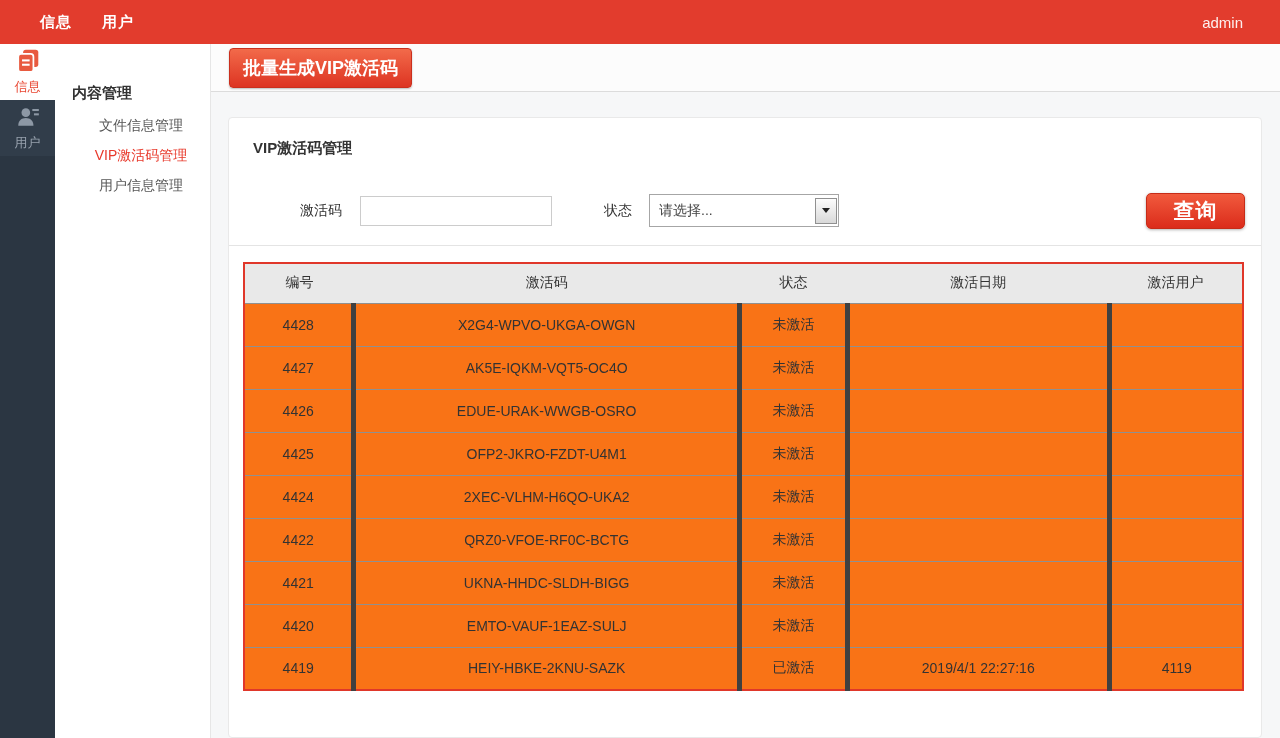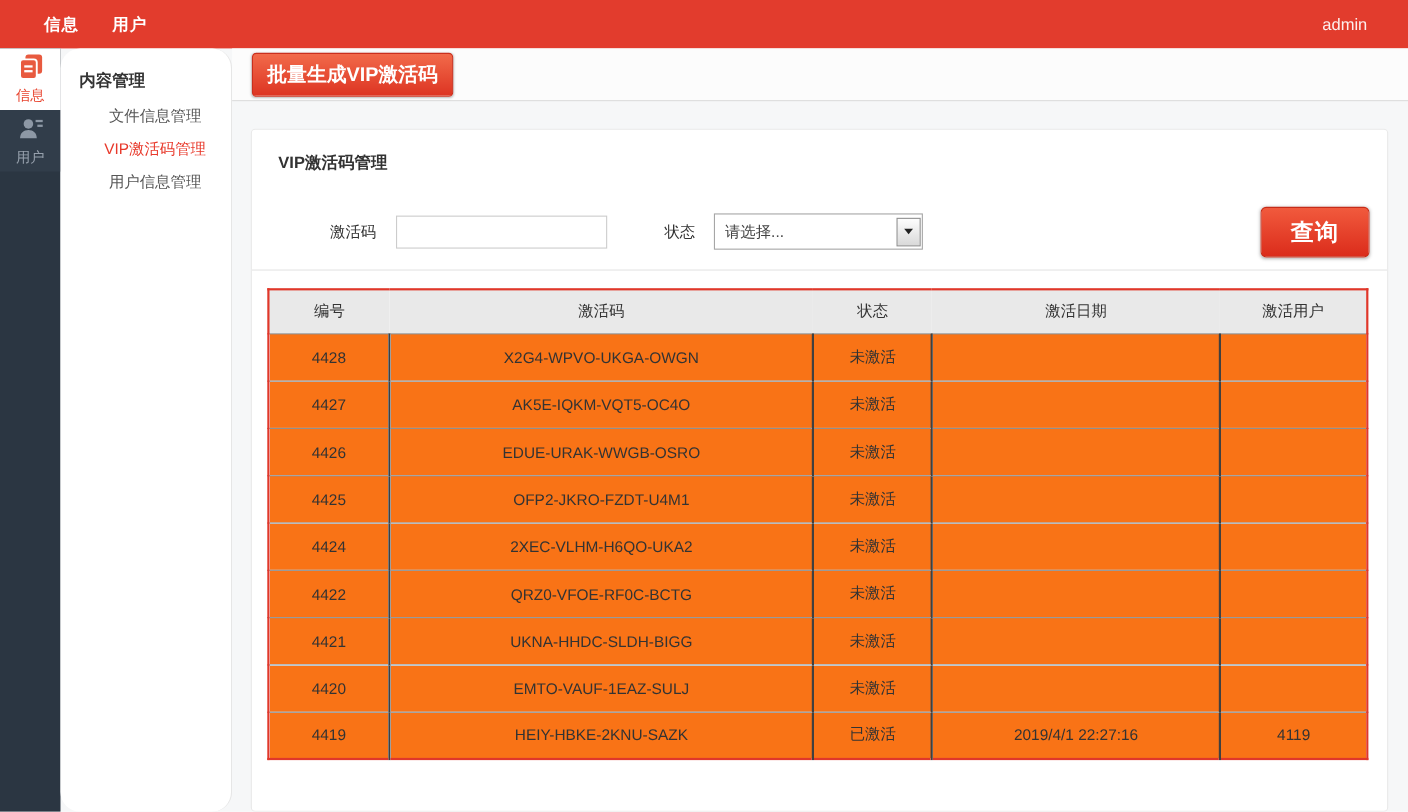--- a/index.html
+++ b/index.html
@@ -49,23 +49,22 @@
   .rail-item.active { background: #fff; }
   .rail-item.active .rail-label { color: #e8442f; }
   .rail-item.dim { background: #313d4a; }
   .rail-item.dim .rail-label { color: #97a1ad; }
 
   
   .submenu {
     width: 156px;
     background: #fff;
     border-right: 1px solid #e6e6e6;
-    padding: 20px 0 0 17px;
+    padding: 40px 0 0 17px;
     flex-shrink: 0;
-    border-radius: 18px;
   }
   .submenu-heading {
     font-size: 15px;
     font-weight: bold;
     color: #333;
     margin-bottom: 13px;
     cursor: pointer;
   }
   .submenu-item {
     font-size: 14px;
@@ -155,21 +154,21 @@
     display: flex; align-items: center; justify-content: center;
   }
   .select-arrow {
     width: 0; height: 0;
     border-left: 4px solid transparent;
     border-right: 4px solid transparent;
     border-top: 5px solid #222;
   }
   .form-spacer { flex: 1; }
   .btn-search {
-    width: 99px; height: 46px;
+    width: 99px; height: 36px;
     background: linear-gradient(#f15a3d, #db2c1b);
     border: 1px solid #c62c18;
     border-radius: 5px;
     color: #fff;
     font-size: 21px;
     font-weight: bold;
     cursor: pointer;
     box-shadow: 0 1px 3px rgba(0,0,0,0.3);
     font-family: inherit;
     letter-spacing: 1px;
@@ -204,21 +203,21 @@
   table.codes tbody td {
     height: 43px;
     text-align: center;
     font-size: 14px;
     color: #333;
     background: #f97316;
     overflow: hidden;
     white-space: nowrap;
   }
   table.codes tbody tr + tr td { border-top: 1px solid #909090; }
-  table.codes tbody td + td { border-left: 2px solid #404040; }
+  table.codes tbody td + td { border-left: 5px solid #404040; }
 </style>
 </head>
 <body>
 
 <header class="topbar">
   <nav class="nav">
     <span class="nav-item">信息</span>
     <span class="nav-item">用户</span>
   </nav>
   <span class="spacer"></span>

